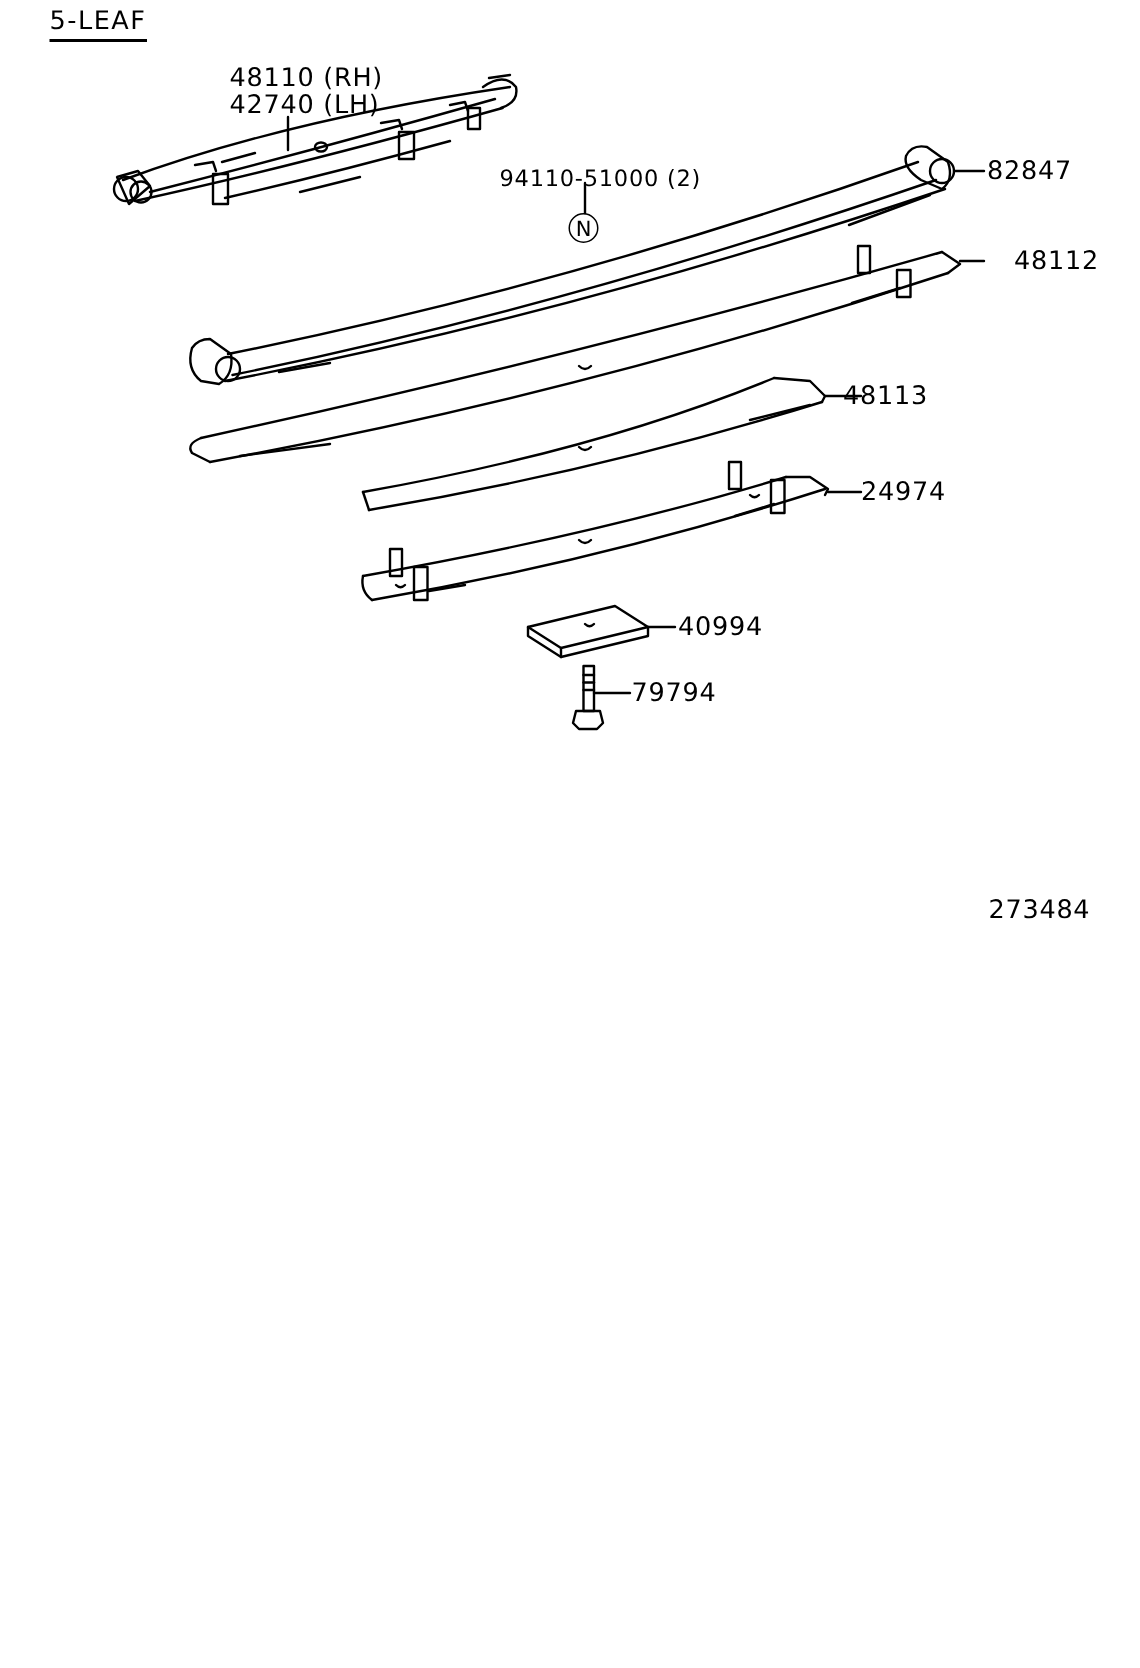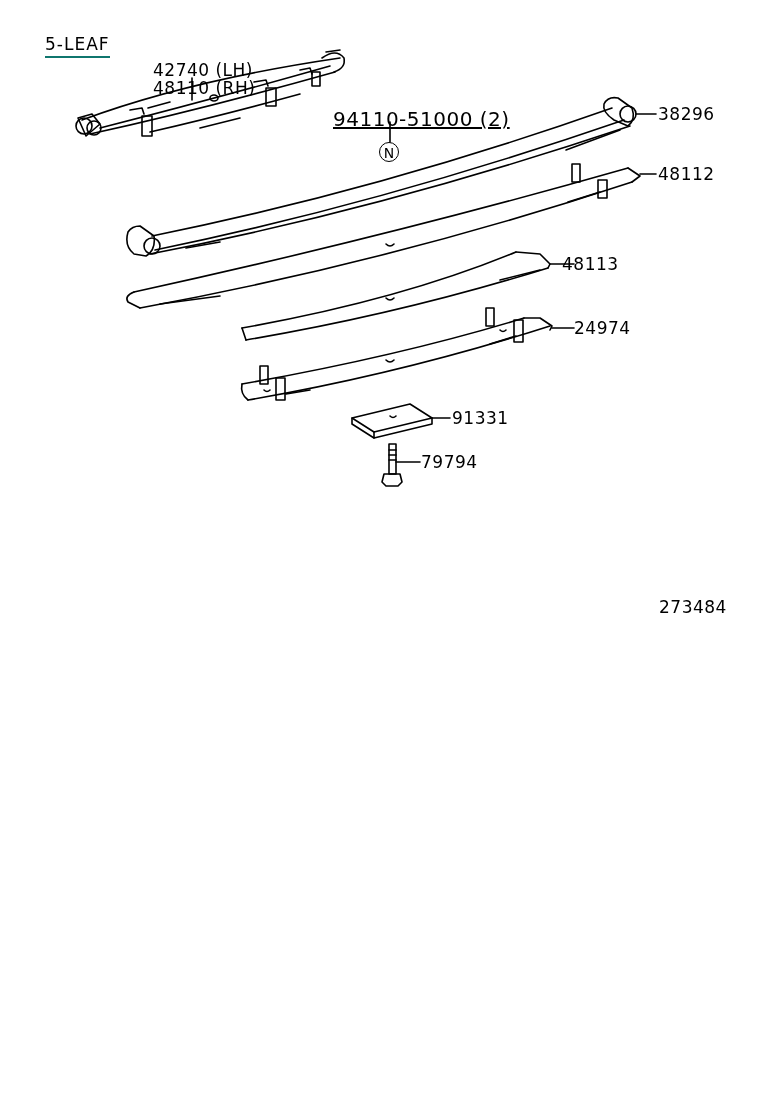--- a/index.html
+++ b/index.html
@@ -1,21 +1,21 @@
 <!DOCTYPE html>
 <html><head>
 <meta charset="utf-8">
 <style>
   html, body { margin: 0; padding: 0; background: #ffffff; }
   body { width: 760px; height: 1112px; position: relative; overflow: hidden;
          font-family: "DejaVu Sans", "Liberation Sans", sans-serif; color: #000; }
   .lbl { position: absolute; font-size: 17px; line-height: 18px; white-space: nowrap; letter-spacing: 0.5px; }
-  .lbl.small { font-size: 20px; text-decoration: underline; }
-  .title { position: absolute; left: 45px; top: 4px; font-size: 17px; letter-spacing: 1px;
-           border-bottom: 2px solid #0f766e; padding-bottom: 2px; margin-top: 30px; }
+  .lbl.small { font-size: 15px; }
+  .title { position: absolute; left: 33px; top: 4px; font-size: 17px; letter-spacing: 1px;
+           border-bottom: 2px solid #000000; padding-bottom: 2px; }
   svg.draw { position: absolute; left: 0; top: 0; }
   svg.draw path, svg.draw line, svg.draw polyline, svg.draw polygon, svg.draw rect, svg.draw circle, svg.draw ellipse {
     fill: none; stroke: #000; stroke-width: 1.6; stroke-linejoin: round; stroke-linecap: round;
   }
   .n-mark { position: absolute; left: 379px; top: 142px; width: 20px; height: 20px; border: 1.5px solid #000;
             border-radius: 50%; font-size: 14px; line-height: 20px; text-align: center; box-sizing: border-box; }
 </style>
 </head>
 <body>
 
@@ -110,26 +110,26 @@
   <g>
     <rect x="389" y="444" width="7" height="30"></rect>
     <line x1="389" y1="450" x2="396" y2="450"></line>
     <line x1="389" y1="455" x2="396" y2="455"></line>
     <line x1="389" y1="460" x2="396" y2="460"></line>
     <path d="M384 474 L400 474 L402 482 L398 486 L386 486 L382 482 Z"></path>
     <line x1="396" y1="462" x2="420" y2="462"></line>
   </g>
 </svg>
 
-<div class="lbl" style="left:153px; top:43px;margin-top:36px;">48110 (RH)</div>
+<div class="lbl" style="left:153px; top:43px;">48110 (RH)</div>
 <div class="lbl" style="left:153px; top:61px;">42740 (LH)</div>
 
 <div class="lbl small" style="left:333px; top:110px;">94110-51000 (2)</div>
 <div class="n-mark">N</div>
 
-<div class="lbl" style="left:658px; top:105px;">38296</div>
-<div class="lbl" style="left:658px; top:165px;">48112</div>
+<div class="lbl" style="left:658px; top:105px;">82847</div>
+<div class="lbl" style="left:676px; top:165px;">48112</div>
 <div class="lbl" style="left:562px; top:255px;">48113</div>
 <div class="lbl" style="left:574px; top:319px;">24974</div>
-<div class="lbl" style="left:452px; top:409px;">91331</div>
+<div class="lbl" style="left:452px; top:409px;">40994</div>
 <div class="lbl" style="left:421px; top:453px;">79794</div>
 
 <div class="lbl" style="left:659px; top:598px;">273484</div>
 
 </body></html>

